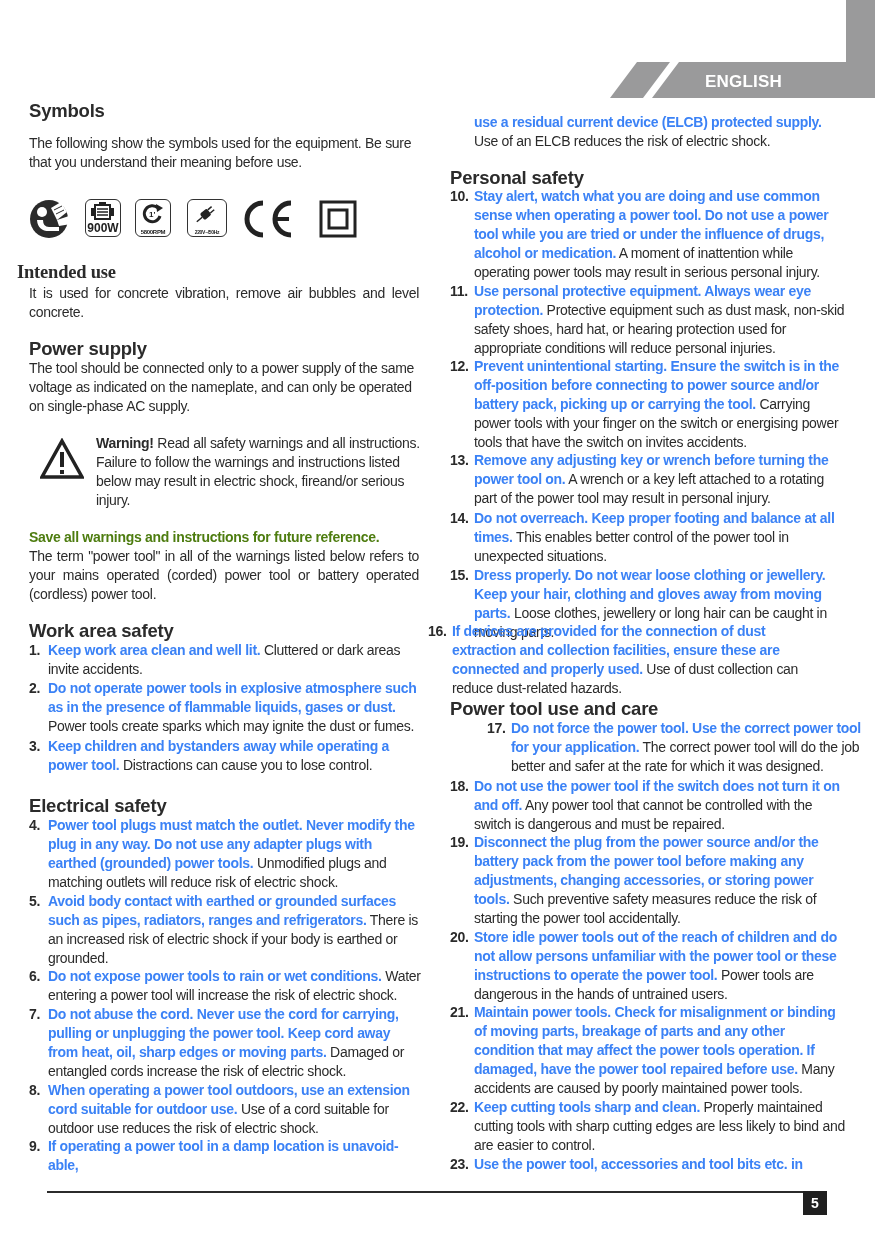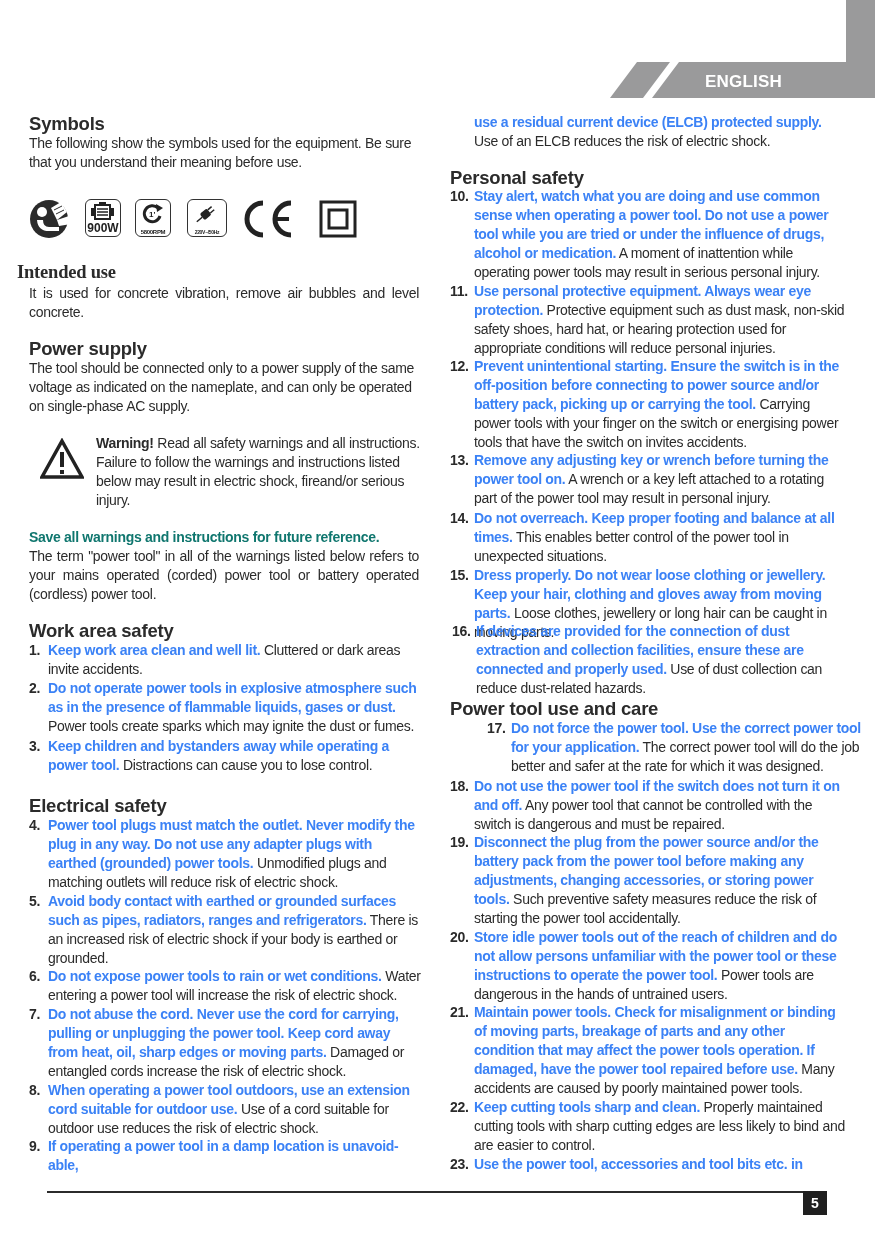--- a/index.html
+++ b/index.html
@@ -30,21 +30,21 @@
 
 <div class="tab-gray-right"></div>
 <div class="lang-banner">
   <svg width="265" height="36" viewBox="0 0 265 36">
     <polygon points="0,36 27,0 60,0 33,36" fill="#9a9a9b"></polygon>
     <polygon points="42,36 69,0 265,0 265,36" fill="#9a9a9b"></polygon>
   </svg>
 </div>
 <div class="lang-label">ENGLISH</div>
 
-<h2 class="h" style="left:29px; top:113px;text-align:right;">Symbols</h2>
+<h2 class="h" style="left:29px; top:100px;text-align:right;">Symbols</h2>
 <p class="p" style="left:29px; top:134px; width:392px;">The following show the symbols used for the equipment. Be sure that you understand their meaning before use.</p>
 
 <div class="symbols-row">
 
   <div class="sym" style="left:0; top:2px;">
     <svg width="44" height="42" viewBox="0 0 44 42">
       <circle cx="20" cy="21" r="19" fill="#2b2b2b"></circle>
       <circle cx="13" cy="14" r="5" fill="#fff"></circle>
       <path d="M8 22 Q9 34 22 33 L30 33 L30 29 L20 29 Q14 29 14 22 Z" fill="#fff"></path>
       <path d="M22 10 L32 4 L38 14 L28 22 Z" fill="#fff"></path>
@@ -111,21 +111,21 @@
 
 <div class="warn-icon">
   <svg width="44" height="42" viewBox="0 0 44 42">
     <polygon points="22,3 42,39 2,39" fill="none" stroke="#222" stroke-width="3.5" stroke-linejoin="miter"></polygon>
     <rect x="20" y="14" width="4" height="15" fill="#222"></rect>
     <rect x="20" y="32" width="4" height="4" fill="#222"></rect>
   </svg>
 </div>
 <div class="warn-text"><b>Warning!</b><span> Read all safety warnings and all instructions. Failure to follow the warnings and instructions listed below may result in electric shock, fireand/or serious injury.</span></div>
 
-<p class="p" style="left:29px; top:528px; width:392px; font-weight:bold; color:#0f766e;">Save all warnings and instructions for future reference.</p>
+<p class="p" style="left:29px; top:528px; width:392px; font-weight:bold; color:#4d7c0f;">Save all warnings and instructions for future reference.</p>
 <p class="p just" style="left:29px; top:547px; width:390px;">The term "power tool" in all of the warnings listed below refers to your mains operated (corded) power tool or battery operated (cordless) power tool.</p>
 
 <h2 class="h" style="left:29px; top:620px;">Work area safety</h2>
 <div id="work-area-list">
     <div class="item" style="left: 29px; top: 641px; width: 392px;">
       <span class="num">1.</span>
       <span class="body" style="padding-left: 19px;"><b>Keep work area clean and well lit.</b><span>  Cluttered or dark areas invite accidents.</span></span>
     </div>
     <div class="item" style="left: 29px; top: 679px; width: 392px;">
       <span class="num">2.</span>
@@ -188,21 +188,21 @@
       <span class="body" style="padding-left: 24px;"><b>Remove any adjusting key or wrench before turning the power tool on.</b><span> A wrench or a key left attached to a rotating part of the power tool may result in personal injury.</span></span>
     </div>
     <div class="item" style="left: 450px; top: 509px; width: 395px;">
       <span class="num">14.</span>
       <span class="body" style="padding-left: 24px;"><b>Do not overreach. Keep proper footing and balance at all times.</b><span> This enables better control of the power tool in unexpected situations.</span></span>
     </div>
     <div class="item" style="left: 450px; top: 566px; width: 395px;">
       <span class="num">15.</span>
       <span class="body" style="padding-left: 24px;"><b>Dress properly. Do not wear loose clothing or jewellery. Keep your hair, clothing and gloves away from moving  parts.</b><span> Loose clothes, jewellery or long hair can be caught in moving parts.</span></span>
     </div>
-    <div class="item" style="left: 452px; top: 622px; width: 395px;">
+    <div class="item" style="left: 428px; top: 622px; width: 395px;">
       <span class="num">16.</span>
       <span class="body" style="padding-left: 24px;"><b>If devices are provided for the connection of dust extraction and collection facilities, ensure these are connected and properly used.</b><span> Use of dust collection can reduce dust-related hazards.</span></span>
     </div>
   </div>
 
 <h2 class="h" style="left:450px; top:698px;">Power tool use and care</h2>
 <div id="usecare-list">
     <div class="item" style="left: 475px; top: 719px; width: 395px; margin-left: 12px;">
       <span class="num">17.</span>
       <span class="body" style="padding-left: 24px;"><b>Do not force the power tool. Use the correct power tool for your application.</b><span> The correct power tool will do the job better and safer at the rate for which it was designed.</span></span>

